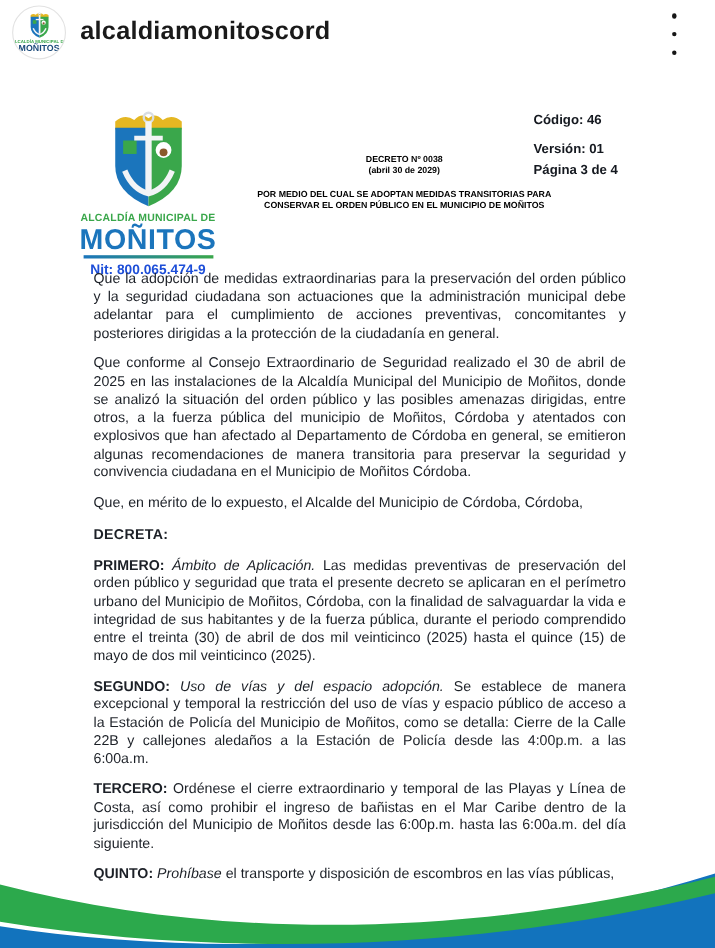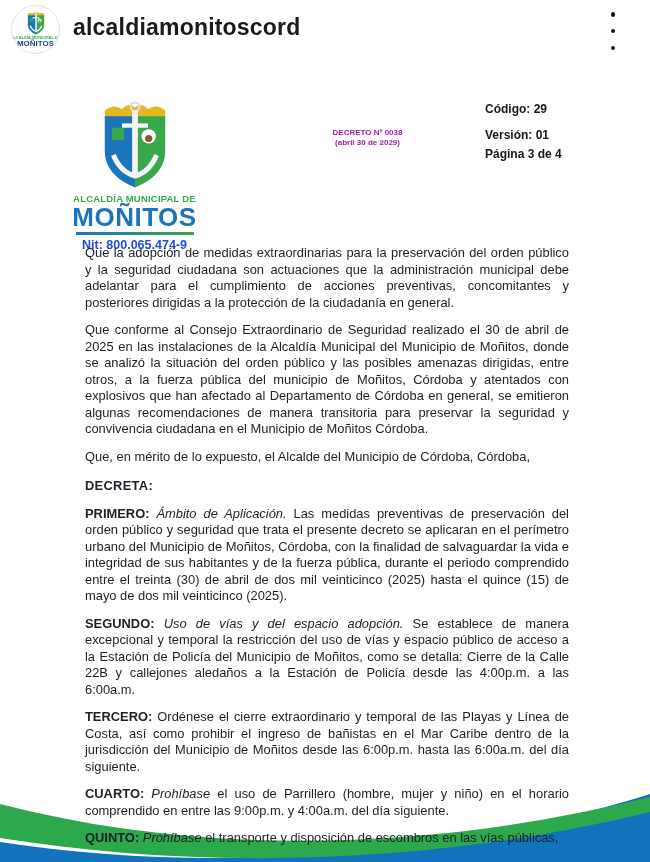--- a/index.html
+++ b/index.html
@@ -21,21 +21,21 @@
   .doc { position:absolute; top:60px; left:0; width:650px; height:802px; background:#fff; }
   .doc-head { position:relative; width:100%; height:185px; }
 
   .logo-block { position:absolute; left:72px; top:40px; width:125px; text-align:center; }
   .logo-block svg.shield { width:72px; height:90px; display:block; margin:0 auto; }
   .org-line1 { font-size:9.5px; font-weight:bold; color:#3aa74b; letter-spacing:0.2px; margin-top:3px; white-space:nowrap; }
   .org-line2 { font-size:26px; font-weight:bold; color:#1b75bc; letter-spacing:0.5px; line-height:26px; }
   .logo-divider { width:118px; height:2.5px; margin:2px auto 3px auto; background:linear-gradient(90deg,#1b75bc,#3aa74b); }
   .nit { font-size:12.5px; font-weight:bold; color:#1d4ed8; white-space:nowrap; }
 
-  .title-block { position:absolute; left:230px; top:68px; width:275px; text-align:center; color:#a21caf; }
+  .title-block { position:absolute; left:230px; top:80px; width:275px; text-align:center; color:#000000; }
   .title-line1, .title-line2 { font-size:8px; font-weight:bold; line-height:10px; }
   .title-sub { font-size:8px; font-weight:bold; line-height:10px; margin-top:12px; }
 
   .meta-block { position:absolute; left:485px; top:42px; width:130px; color:#14181f; }
   .meta-line { font-size:12px; font-weight:bold; line-height:14px; }
   .meta-line.codigo { margin-bottom:12px; }
   .meta-line.version { margin-bottom:5px; }
 
   .doc-body { position:absolute; top:185px; left:85px; width:484px; color:#1c2027; font-size:12.9px; line-height:16.5px; }
   .doc-body p { text-align:justify; margin-bottom:11px; }
@@ -96,24 +96,25 @@
         </svg>
         <div class="org-line1">ALCALDÍA MUNICIPAL DE</div>
         <div class="org-line2">MOÑITOS</div>
         <div class="logo-divider"></div>
         <div class="nit">Nit: 800.065.474-9</div>
       </div>
 
       <div class="title-block">
         <div class="title-line1">DECRETO Nº 0038</div>
         <div class="title-line2">(abril 30 de 2029)</div>
+        <div class="title-sub">POR MEDIO DEL CUAL SE ADOPTAN MEDIDAS TRANSITORIAS PARA CONSERVAR EL ORDEN PÚBLICO EN EL MUNICIPIO DE MOÑITOS</div>
       </div>
 
       <div class="meta-block">
-        <div class="meta-line codigo">Código: 29</div>
+        <div class="meta-line codigo">Código: 46</div>
         <div class="meta-line version">Versión: 01</div>
         <div class="meta-line pagina">Página 3 de 4</div>
       </div>
     </div>
 
     <div class="doc-body">
       <p>Que la adopción de medidas extraordinarias para la preservación del orden público y la seguridad ciudadana son actuaciones que la administración municipal debe adelantar para el cumplimiento de acciones preventivas, concomitantes y posteriores dirigidas a la protección de la ciudadanía en general.</p>
       <p>Que conforme al Consejo Extraordinario de Seguridad realizado el 30 de abril de 2025 en las instalaciones de la Alcaldía Municipal del Municipio de Moñitos, donde se analizó la situación del orden público y las posibles amenazas dirigidas, entre otros, a la fuerza pública del municipio de Moñitos, Córdoba y atentados con explosivos que han afectado al Departamento de Córdoba en general, se emitieron algunas recomendaciones de manera transitoria para preservar la seguridad y convivencia ciudadana en el Municipio de Moñitos Córdoba.</p>
       <p class="no-just">Que, en mérito de lo expuesto, el Alcalde del Municipio de Córdoba, Córdoba,</p>
       <p class="decreta">DECRETA:</p>
@@ -129,25 +130,20 @@
         <span class="art-italic">Uso de vías y del espacio adopción.</span>
         <span>Se establece de manera excepcional y temporal la restricción del uso de vías y espacio público de acceso a la Estación de Policía del Municipio de Moñitos, como se detalla: Cierre de la Calle 22B y callejones aledaños a la Estación de Policía desde las 4:00p.m. a las 6:00a.m.</span>
       </p>
 
       <p>
         <span class="art-label">TERCERO:</span>
         <span class="art-italic"></span>
         <span>Ordénese el cierre extraordinario y temporal de las Playas y Línea de Costa, así como prohibir el ingreso de bañistas en el Mar Caribe dentro de la jurisdicción del Municipio de Moñitos desde las 6:00p.m. hasta las 6:00a.m. del día siguiente.</span>
       </p>
 
-      <p>
-        <span class="art-label">CUARTO:</span>
-        <span class="art-italic">Prohíbase</span>
-        <span>el uso de Parrillero (hombre, mujer y niño) en el horario comprendido en entre las 9:00p.m. y 4:00a.m. del día siguiente.</span>
-      </p>
 
       <p class="no-just">
         <span class="art-label">QUINTO:</span>
         <span class="art-italic">Prohíbase</span>
         <span>el transporte y disposición de escombros en las vías públicas,</span>
       </p>
     </div>
   </div>
 
   <svg class="waves" viewBox="0 0 650 70" preserveAspectRatio="none" aria-hidden="true">

